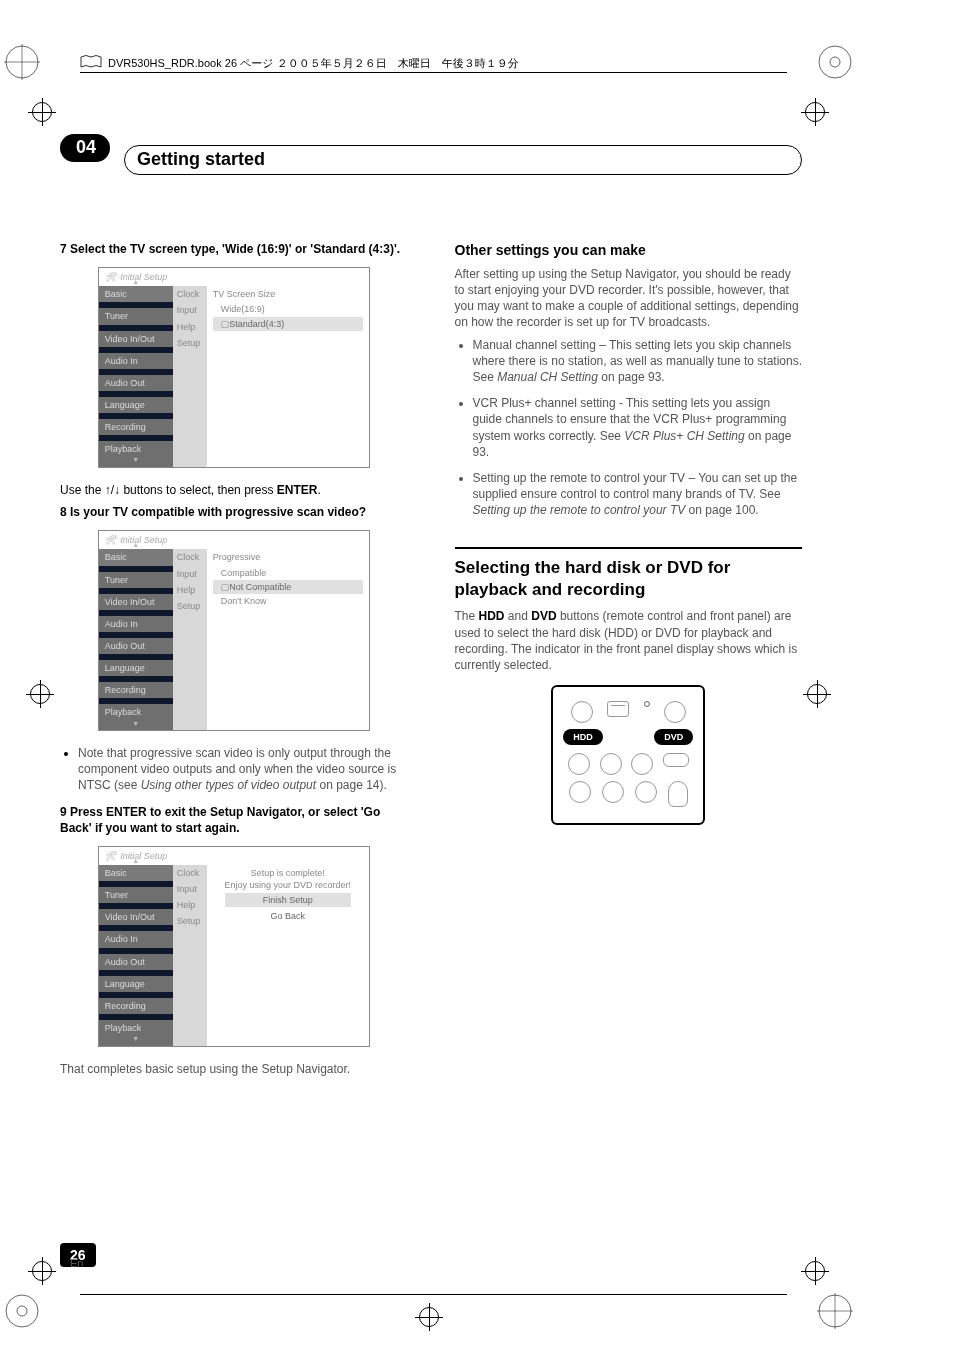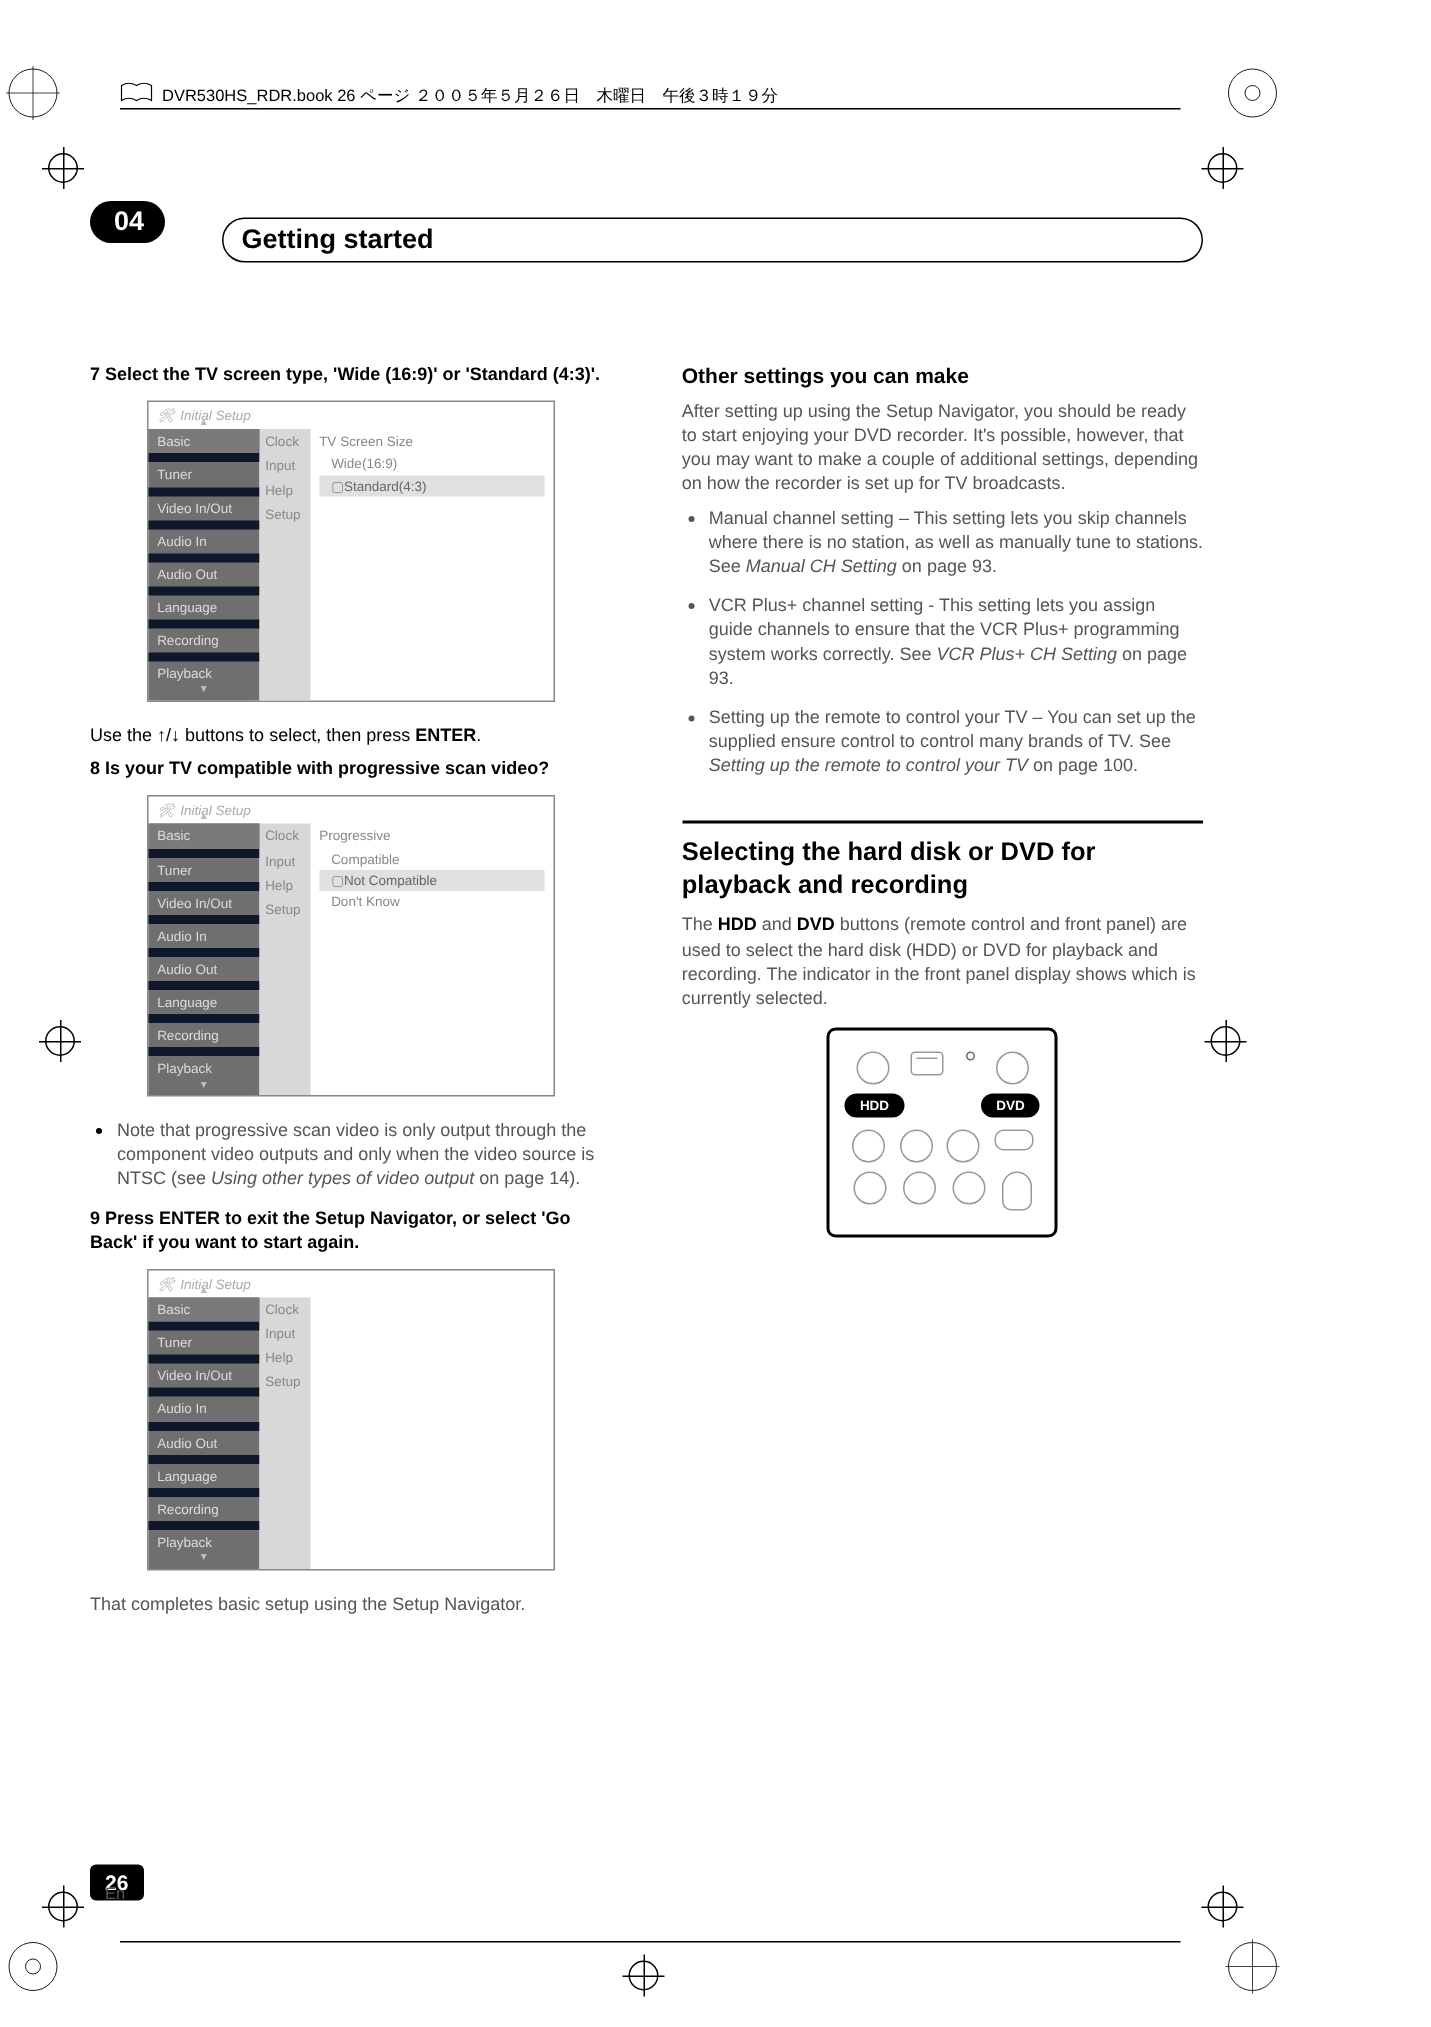--- a/index.html
+++ b/index.html
@@ -53,21 +53,21 @@
   .bottom-center { position:absolute; left:50%; transform:translateX(-50%); bottom: 20px; }
 
   .body-area {
     position: absolute;
     top: 120px;
     left: 60px;
     right: 55px;
   }
 
   .chapter-bar {
-    display:flex; align-items:center; margin-bottom: 60px; gap: 24px;
+    display:flex; align-items:center; margin-bottom: 60px;
   }
   .chapter-pill {
     background:#000; color:#fff; font-weight:bold;
     border-radius: 14px; padding: 3px 14px 4px 16px; font-size:18px;
     margin-right: 14px;
   }
   .chapter-title-wrap {
     border:1px solid #000; border-radius: 16px;
     padding: 3px 18px 4px 12px; flex:1;
     font-weight:bold; font-size:18px;margin-top:25px;
@@ -344,20 +344,26 @@
               <div class="row">Audio Out</div>
               <div class="row">Language</div>
               <div class="row">Recording</div>
               <div class="row last">Playback</div>
             </div>
             <div class="osd-mid">
               <div class="mrow">Clock</div>
               <div class="mrow">Input</div>
               <div class="mrow">Help</div>
               <div class="mrow">Setup</div>
+            </div>
+            <div class="osd-right">
+              <div class="msg">Setup is complete!</div>
+              <div class="msg">Enjoy using your DVD recorder!</div>
+              <div class="btn">Finish Setup</div>
+              <div class="btn" style="background:none">Go Back</div>
             </div>
           </div>
         </div>
 
         <p class="grey">That completes basic setup using the Setup Navigator.</p>
       </div>
 
       <div class="col">
         <p class="subhead">Other settings you can make</p>
         <p class="grey">After setting up using the Setup Navigator, you should be ready to start enjoying your DVD recorder. It's possible, however, that you may want to make a couple of additional settings, depending on how the recorder is set up for  TV broadcasts.</p>

